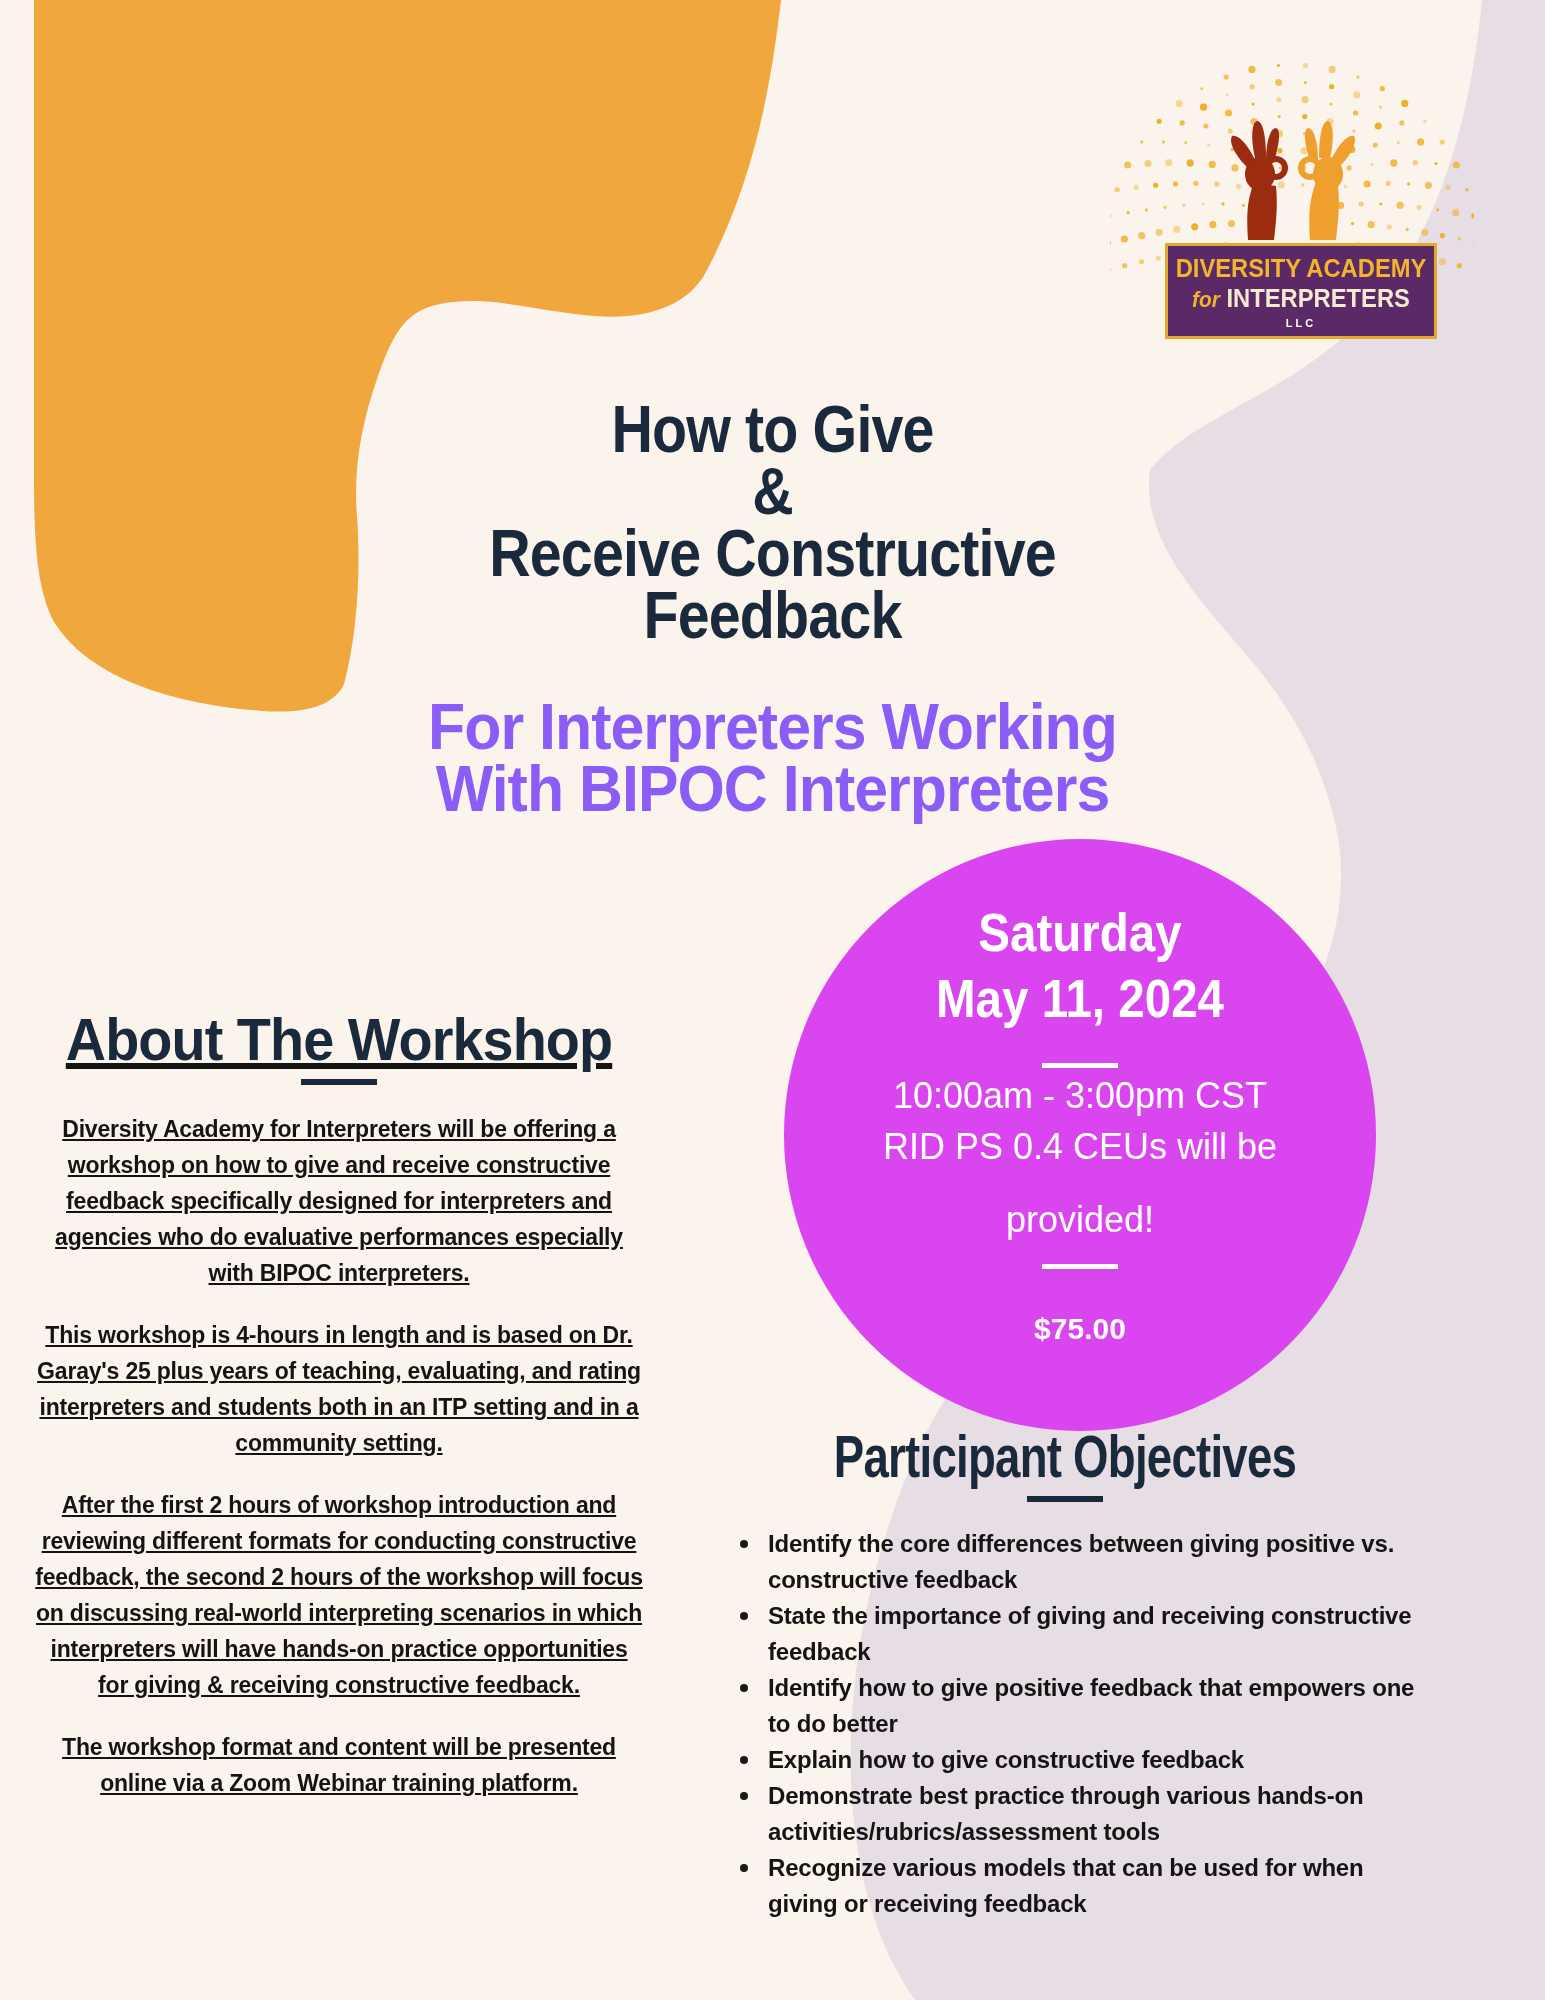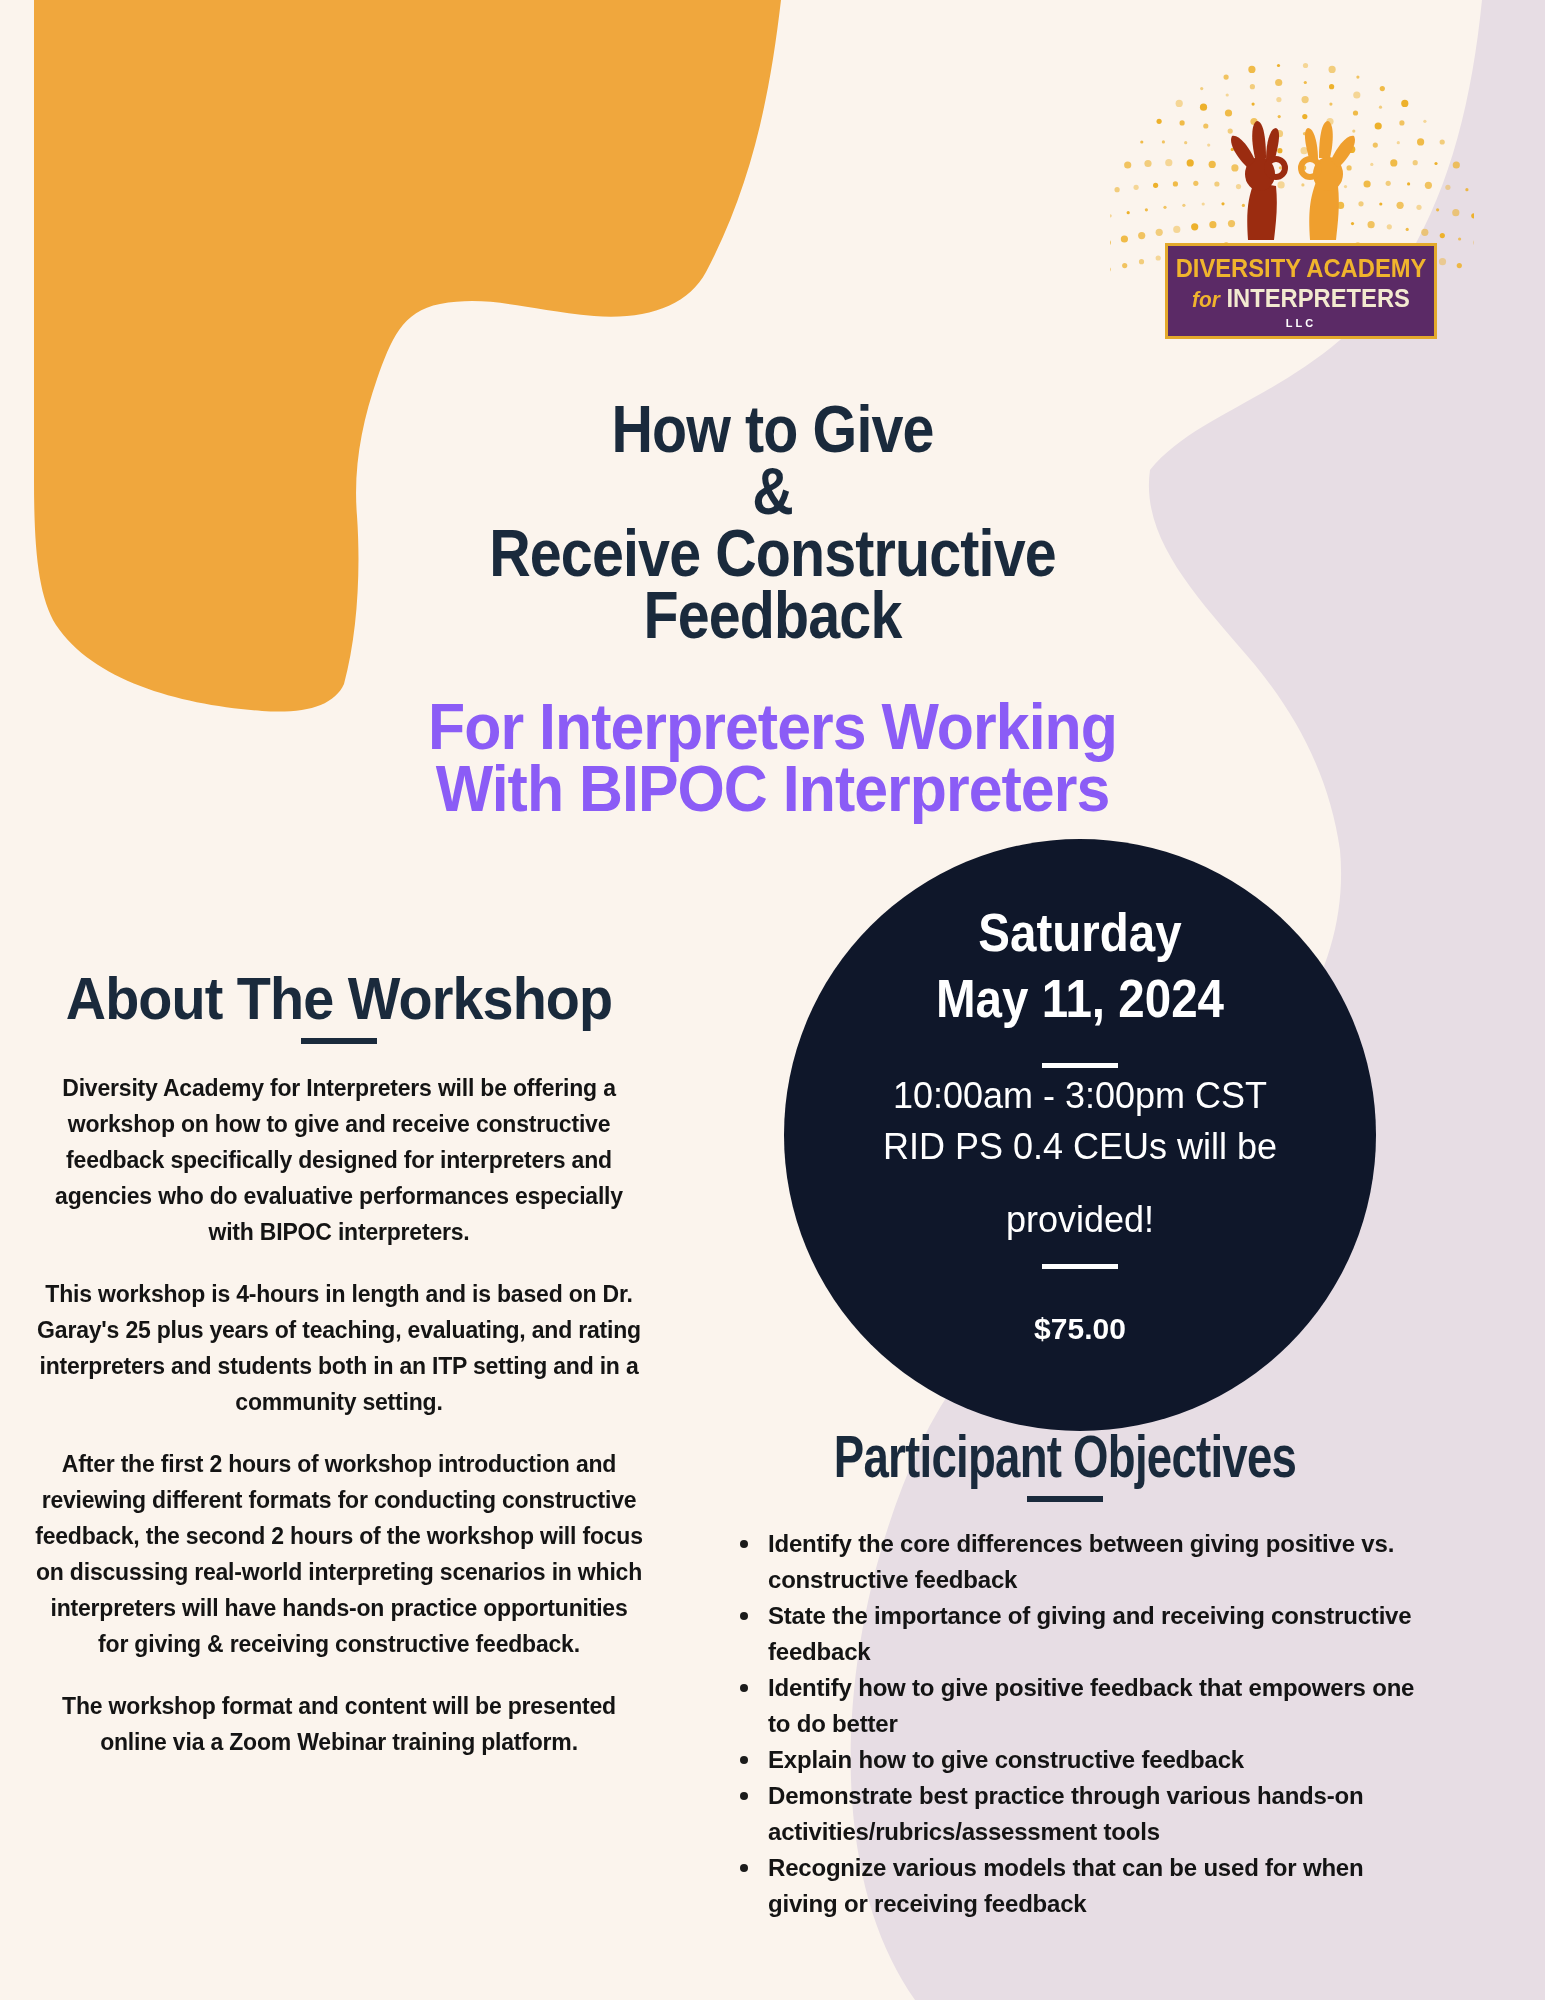--- a/index.html
+++ b/index.html
@@ -21,35 +21,35 @@
   
   .title{position:absolute;left:0;top:398px;width:1545px;z-index:4;text-align:center;
          color:#1a2a3c;font-weight:bold;font-size:66px;line-height:62px;letter-spacing:-1px;}
   .title .squish{transform:scaleX(.87);}
   .subtitle{position:absolute;left:0;top:696px;width:1545px;z-index:4;text-align:center;
             color:#8b5cf6;font-weight:bold;font-size:64px;line-height:62px;letter-spacing:-1px;}
   .subtitle .squish{transform:scaleX(.95);}
 
   
   .event-circle{position:absolute;left:784px;top:839px;width:592px;height:592px;border-radius:50%;
-                background:#0f172a;z-index:5;}
+                background:#d946ef;z-index:5;}
   .event-circle div{position:absolute;left:0;width:100%;text-align:center;color:#ffffff;}
   .ec-day{top:65px;font-size:54px;font-weight:bold;line-height:56px;transform:scaleX(.88);}
   .ec-date{top:131px;font-size:54px;font-weight:bold;line-height:56px;transform:scaleX(.88);}
   .ec-div1{top:215px;}
   .ec-div2{top:416px;}
   .ec-bar{display:inline-block;width:76px;height:5px;background:#ffffff;}
   .ec-time{top:239px;font-size:36px;font-weight:400;line-height:36px;}
   .ec-ceu1{top:290px;font-size:36px;font-weight:400;line-height:36px;}
   .ec-ceu2{top:363px;font-size:36px;font-weight:400;line-height:36px;}
   .ec-p1{top:474px;font-size:30px;font-weight:bold;line-height:32px;}
   .ec-p2{top:504px;font-size:30px;font-weight:bold;line-height:32px;}
 
   
-  .about{position:absolute;left:33px;top:966px;width:612px;z-index:4;text-align:center;color:#141414;}
+  .about{position:absolute;left:33px;top:1007px;width:612px;z-index:4;text-align:center;color:#141414;text-decoration:underline;}
   .about h2{margin:0;font-size:60px;line-height:66px;color:#1a2a3c;font-weight:bold;
             letter-spacing:-1px;transform:scaleX(.93);}
   .u-bar{display:block;width:76px;height:6px;background:#1a2a3c;margin:6px auto 0;}
   .about p{margin:26px 0 0;font-size:23px;line-height:36px;font-weight:bold;letter-spacing:-0.2px;}
 
   
   .objectives{position:absolute;left:700px;top:1424px;width:730px;z-index:6;color:#141414;}
   .objectives h2{margin:0;font-size:60px;line-height:66px;color:#1a2a3c;font-weight:bold;
                  letter-spacing:-1px;text-align:center;transform:scaleX(.76);}
   .objectives .u-bar{margin:6px auto 0;}

